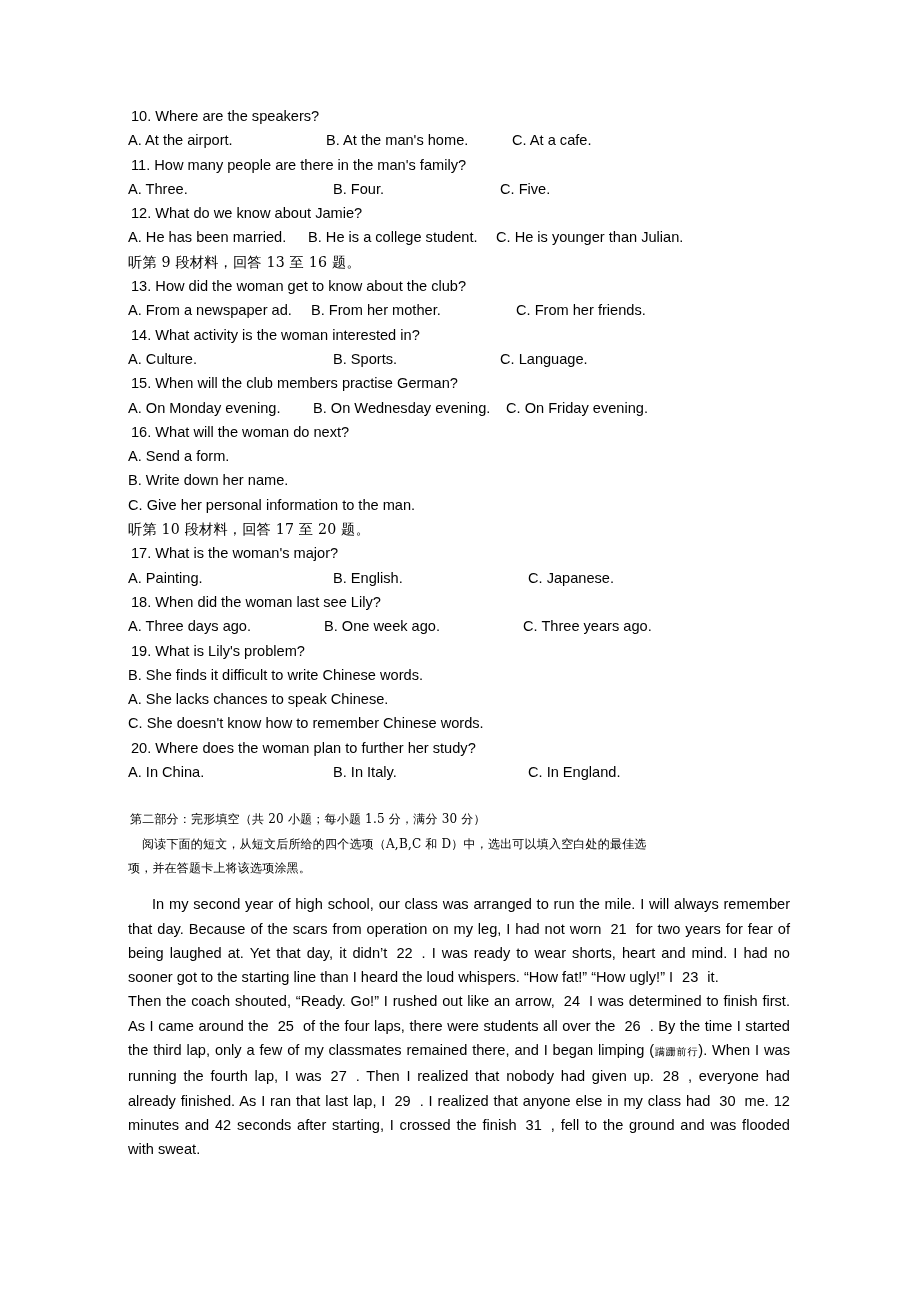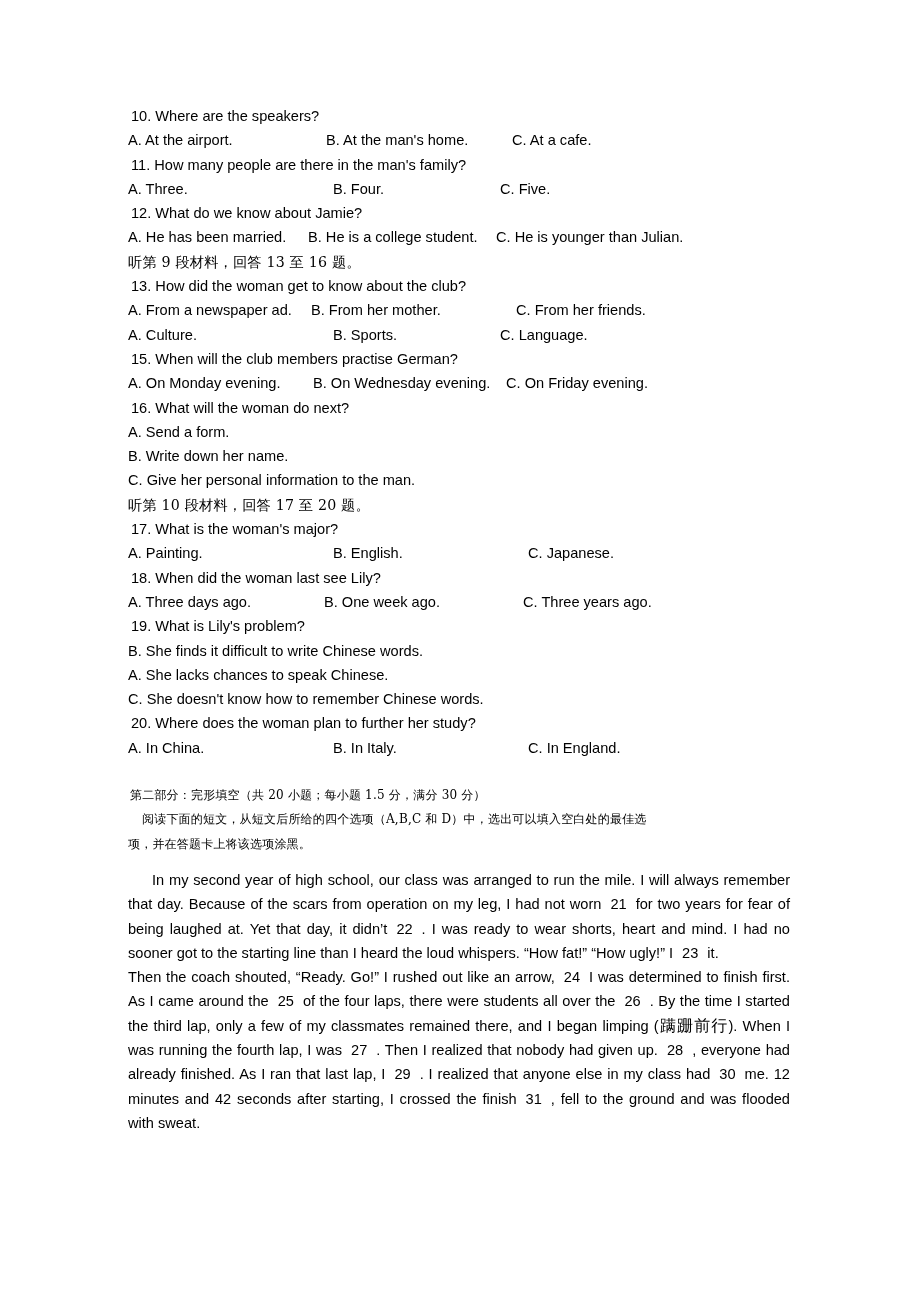--- a/index.html
+++ b/index.html
@@ -78,21 +78,21 @@
     display: inline-block;
     width: 24px;
   }
   .blank {
     display: inline-block;
     padding: 0 9px;
     white-space: nowrap;
   }
   .cnq {
     font-family: Liberation Sans, sans-serif;
-    font-size: 16px;
+    font-size: 10px;
   }
 </style>
 </head>
 <body>
 
 <div class="page">
 
   <div class="listening">
 
     <div class="q-line">10. Where are the speakers?</div>
@@ -118,20 +118,21 @@
 
     <div class="cn-line">听第 9 段材料，回答 13 至 16 题。</div>
 
     <div class="q-line">13. How did the woman get to know about the club?</div>
     <div class="opt-line">
       <span class="opt" style="left:0px">A. From a newspaper ad.</span>
       <span class="opt" style="left:183px">B. From her mother.</span>
       <span class="opt" style="left:388px">C. From her friends.</span>
     </div>
 
+    <div class="q-line">14. What activity is the woman interested in?</div>
     <div class="opt-line">
       <span class="opt" style="left:0px">A. Culture.</span>
       <span class="opt" style="left:205px">B. Sports.</span>
       <span class="opt" style="left:372px">C. Language.</span>
     </div>
 
     <div class="q-line">15. When will the club members practise German?</div>
     <div class="opt-line">
       <span class="opt" style="left:0px">A. On Monday evening.</span>
       <span class="opt" style="left:185px">B. On Wednesday evening.</span>

